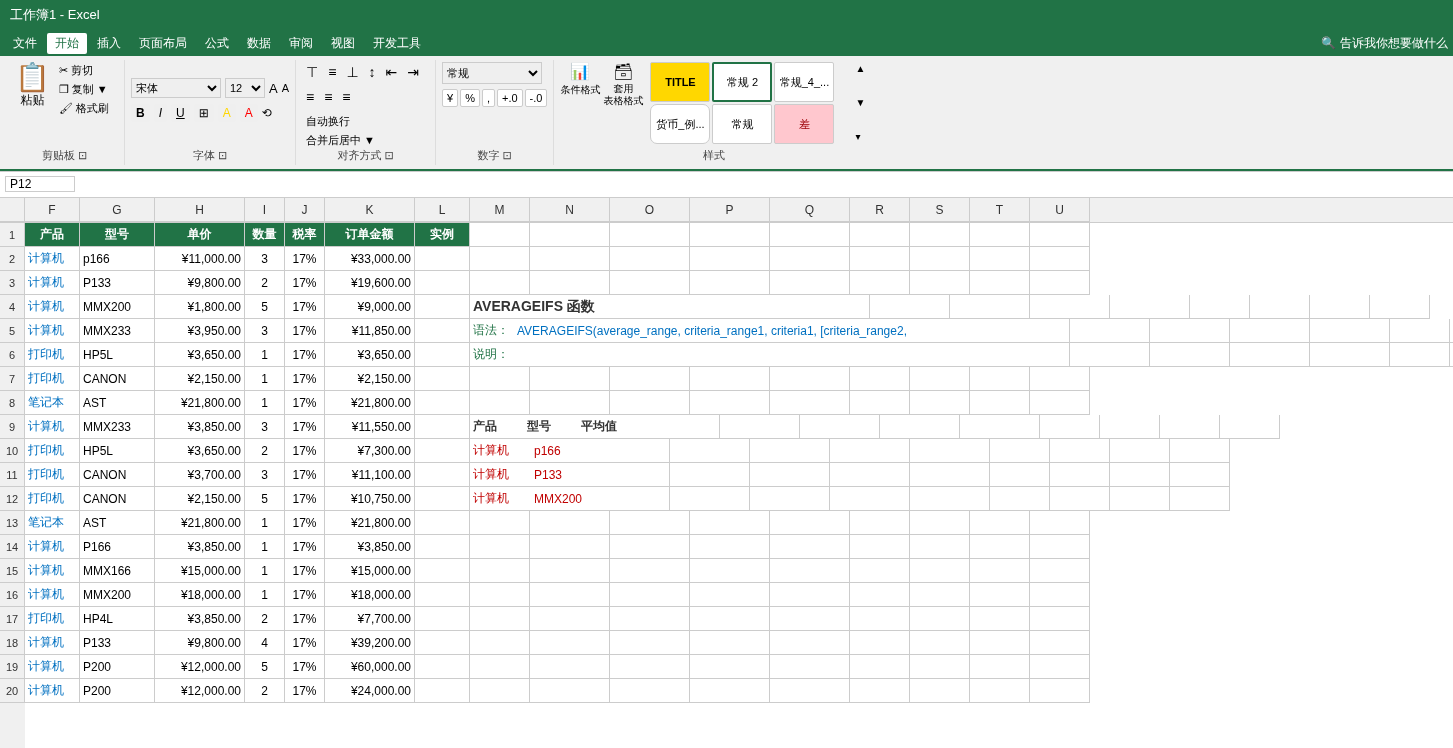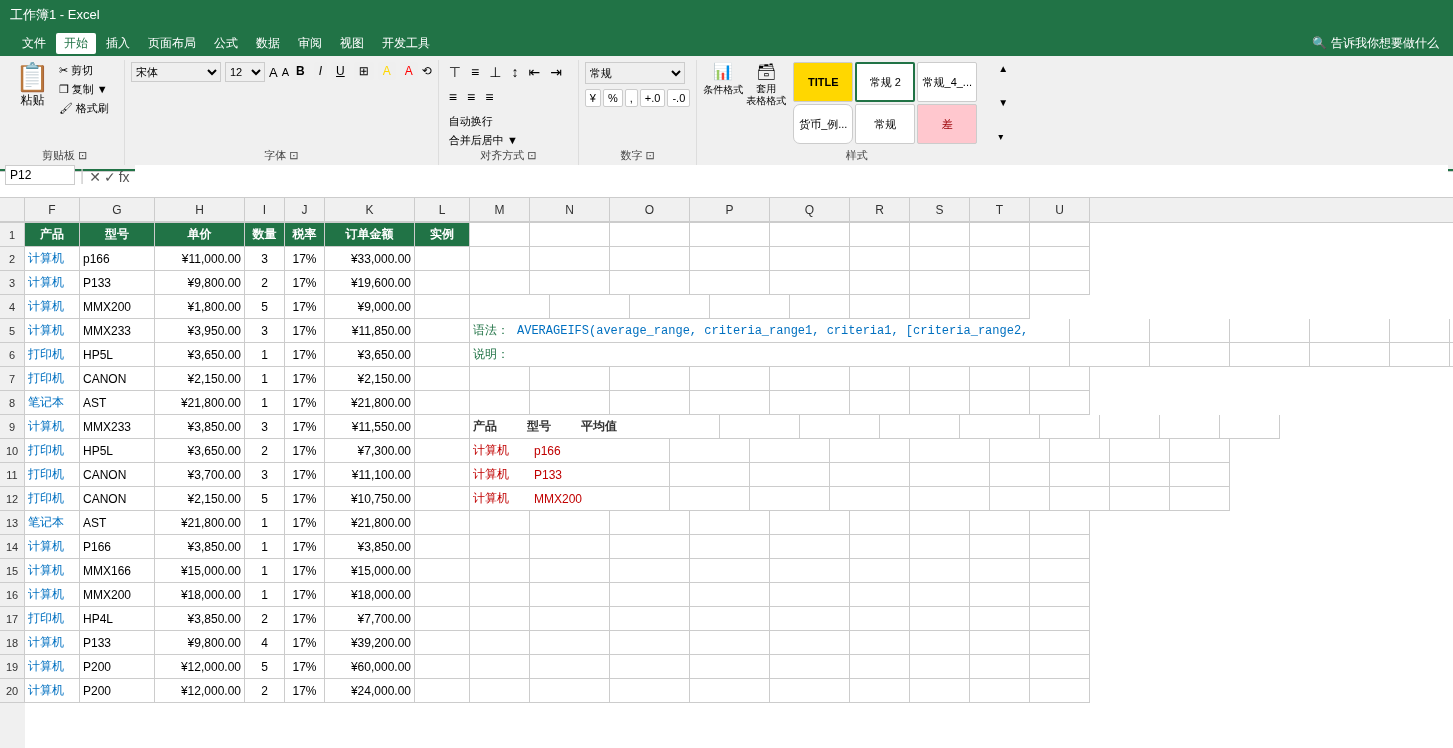--- a/index.html
+++ b/index.html
@@ -15,21 +15,21 @@
       color: white;
       font-size: 13px;
     }
 
     
     .menu-bar {
       height: 26px;
       background: #217346;
       display: flex;
       align-items: center;
-      padding: 0 14px;
+      padding: 0 5px;
       gap: 2px;
     }
     .menu-item {
       color: white;
       padding: 2px 8px;
       font-size: 12px;
       cursor: pointer;
       border-radius: 2px;
     }
     .menu-item.active { background: white; color: #217346; }
@@ -192,26 +192,27 @@
     .style-scroll {
       display: flex;
       flex-direction: column;
       justify-content: space-between;
     }
     .style-scroll-btn { cursor: pointer; font-size: 10px; line-height: 1; padding: 2px; }
 
     
     .formula-bar {
       display: flex;
-      align-items: flex-end;
+      align-items: flex-start;
       height: 26px;
       border-bottom: 1px solid #ccc;
-      padding: 12px 5px;
+      padding: 4px 5px;
       gap: 5px;
       background: #fff;
+      flex-direction: column;
     }
     .cell-ref {
       width: 70px;
       height: 20px;
       border: 1px solid #ccc;
       padding: 0 4px;
       font-size: 12px;
     }
     .formula-divider { color: #ccc; font-size: 16px; }
     .formula-btns { display: flex; gap: 3px; color: #555; font-size: 14px; cursor: pointer; }
@@ -377,21 +378,21 @@
           </div>
         </div>
       </div>
       <div class="ribbon-group-label">
         <span>剪贴板</span>
         <span style="cursor:pointer;">⊡</span>
       </div>
     </div>
 
     <div class="ribbon-group" style="min-width:160px;">
-      <div class="ribbon-group-content" style="flex-direction:row;">
+      <div class="ribbon-group-content" style="flex-direction:column;margin-top:16px;">
         <div class="font-group-top">
           <select class="font-select">
             <option>宋体</option>
           </select>
           <select class="size-select">
             <option>12</option>
           </select>
           <span class="font-size-btn">A</span>
           <span class="font-size-btn" style="font-size:11px;">A</span>
         </div>
@@ -609,40 +610,41 @@
             <div class="cell col-u"></div>
           </div>
           <div class="grid-row">
             <div class="cell col-f" style="color: rgb(0, 112, 192);">计算机</div>
             <div class="cell col-g">MMX200</div>
             <div class="cell col-h cell-right">¥1,800.00</div>
             <div class="cell col-i cell-right cell-center">5</div>
             <div class="cell col-j cell-right cell-center">17%</div>
             <div class="cell col-k cell-right">¥9,000.00</div>
             <div class="cell col-l"></div>
+            <div class="cell col-m" style="color: rgb(51, 51, 51); font-weight: bold; font-size: 14px; overflow: visible; width: 400px; min-width: 400px;">AVERAGEIFS 函数</div>
             <div class="cell col-n"></div>
             <div class="cell col-o"></div>
             <div class="cell col-p"></div>
             <div class="cell col-q"></div>
             <div class="cell col-r"></div>
             <div class="cell col-s"></div>
             <div class="cell col-t"></div>
             <div class="cell col-u"></div>
           </div>
           <div class="grid-row">
             <div class="cell col-f" style="color: rgb(0, 112, 192);">计算机</div>
             <div class="cell col-g">MMX233</div>
             <div class="cell col-h cell-right">¥3,950.00</div>
             <div class="cell col-i cell-right cell-center">3</div>
             <div class="cell col-j cell-right cell-center">17%</div>
             <div class="cell col-k cell-right">¥11,850.00</div>
             <div class="cell col-l"></div>
             <div class="cell col-m" style="overflow: visible; min-width: 600px;">
               <span style="color:#217346;margin-right:8px;">语法：</span>
-              <span style="color:#0070c0;font-family:Liberation Mono, monospace;">AVERAGEIFS(average_range, criteria_range1, criteria1, [criteria_range2,</span>
+              <span style="color:#0070c0;">AVERAGEIFS(average_range, criteria_range1, criteria1, [criteria_range2,</span>
             </div>
             <div class="cell col-n"></div>
             <div class="cell col-o"></div>
             <div class="cell col-p"></div>
             <div class="cell col-q"></div>
             <div class="cell col-r"></div>
             <div class="cell col-s"></div>
           </div>
           <div class="grid-row">
             <div class="cell col-f" style="color: rgb(0, 112, 192);">打印机</div>

